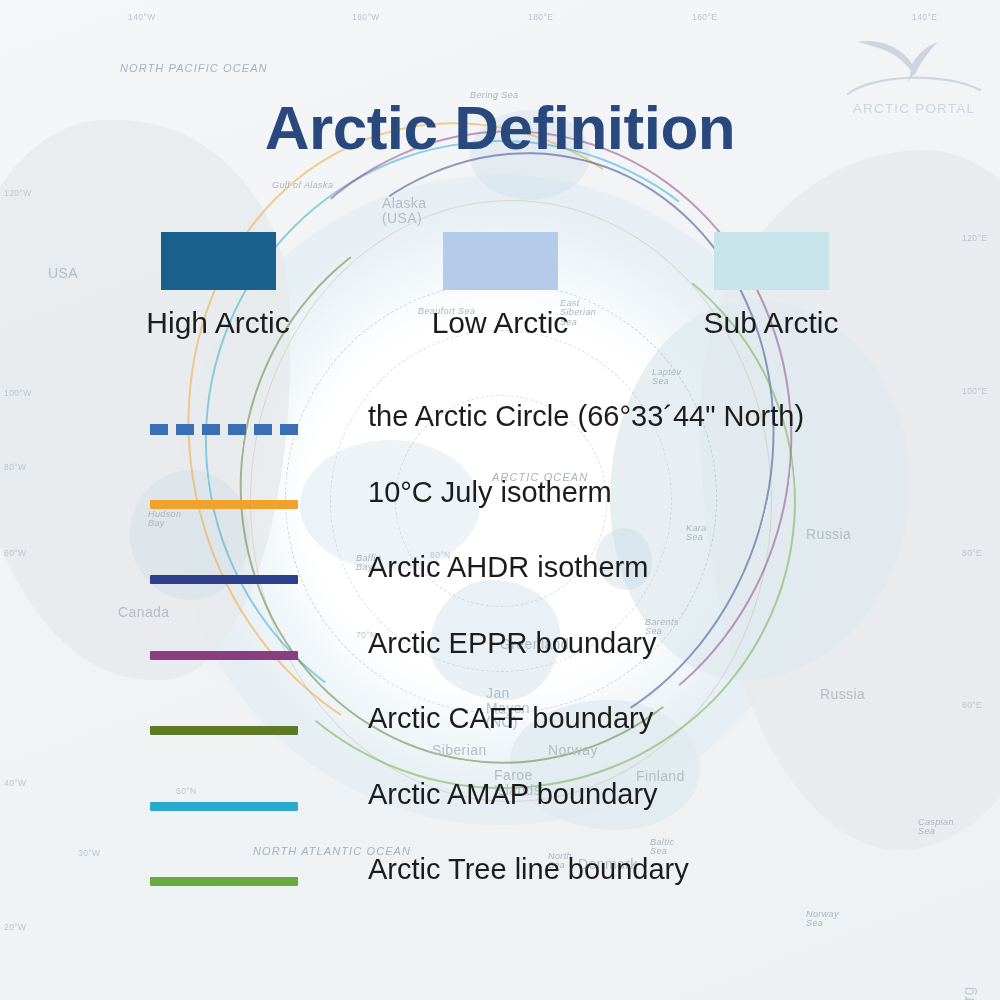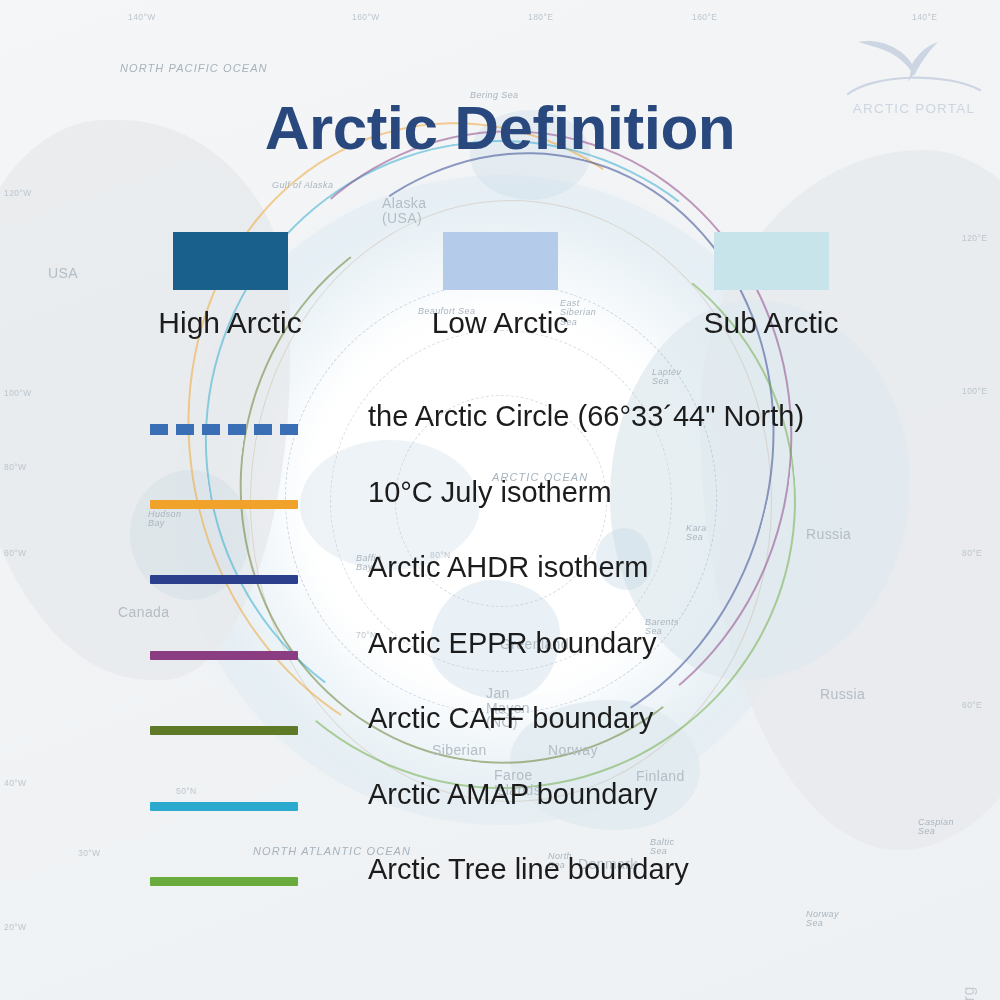--- a/index.html
+++ b/index.html
@@ -283,21 +283,21 @@
       <path d="M18 18 C40 14 62 24 72 40 C78 30 86 22 98 18 C88 28 80 40 74 52 C70 44 60 32 44 26 C36 23 26 20 18 18 Z" fill="#b6c3d6"></path>
       <path d="M72 40 C71 46 70 52 68 58 C71 54 74 50 76 46 Z" fill="#b6c3d6"></path>
       <path d="M8 70 C34 50 106 48 140 66" fill="none" stroke="#b6c3d6" stroke-width="2.2" stroke-linecap="round"></path>
     </svg>
     <div class="logo-text" style="color: rgb(184, 196, 212);">ARCTIC PORTAL</div>
   </div>
 
   <div class="title">Arctic Definition</div>
 
   <div class="swatch-row">
-    <div class="swatch-cell" style="left:80px; top:0;">
+    <div class="swatch-cell" style="left:68px; top:0;">
       <div class="swatch-box" id="sw0" style="background: rgb(25, 97, 140);"></div>
       <div class="swatch-label">High Arctic</div>
     </div>
     <div class="swatch-cell" style="left:350px; top:0;">
       <div class="swatch-box" id="sw1" style="background: rgb(180, 203, 234);"></div>
       <div class="swatch-label">Low Arctic</div>
     </div>
     <div class="swatch-cell" style="left:621px; top:0;">
       <div class="swatch-box" id="sw2" style="background: rgb(199, 228, 235);"></div>
       <div class="swatch-label">Sub Arctic</div>

